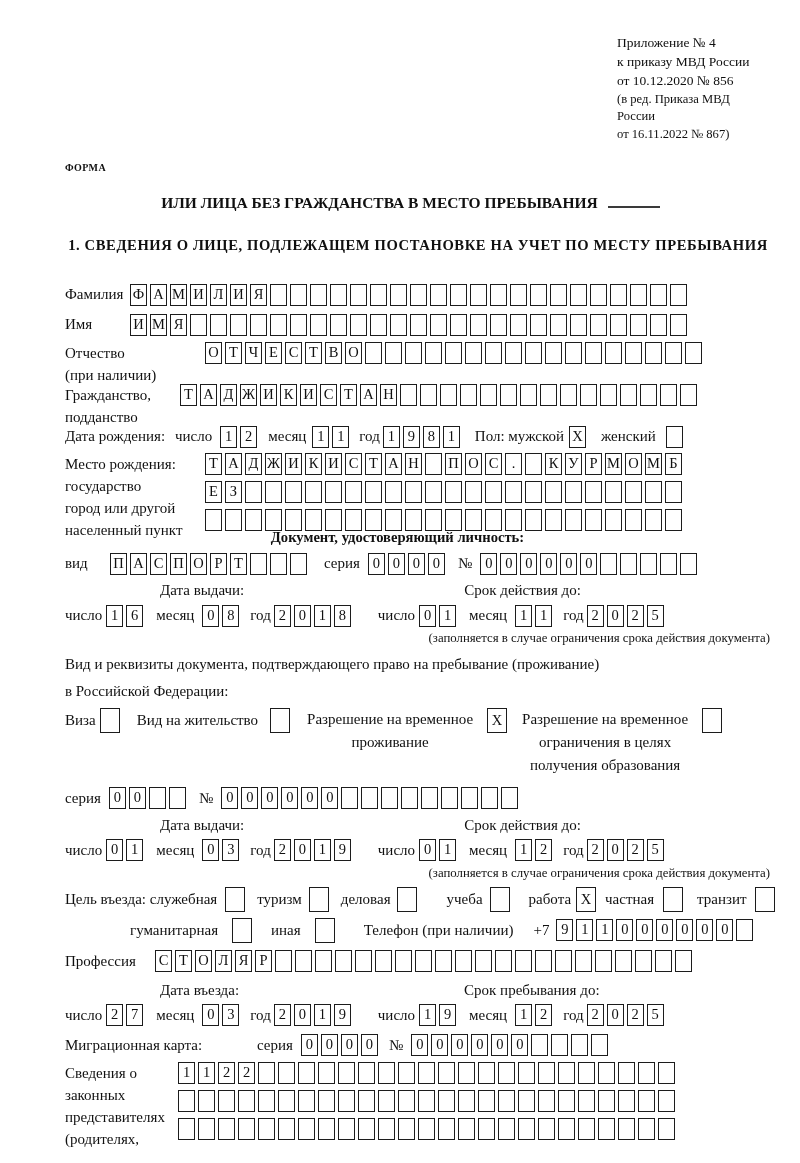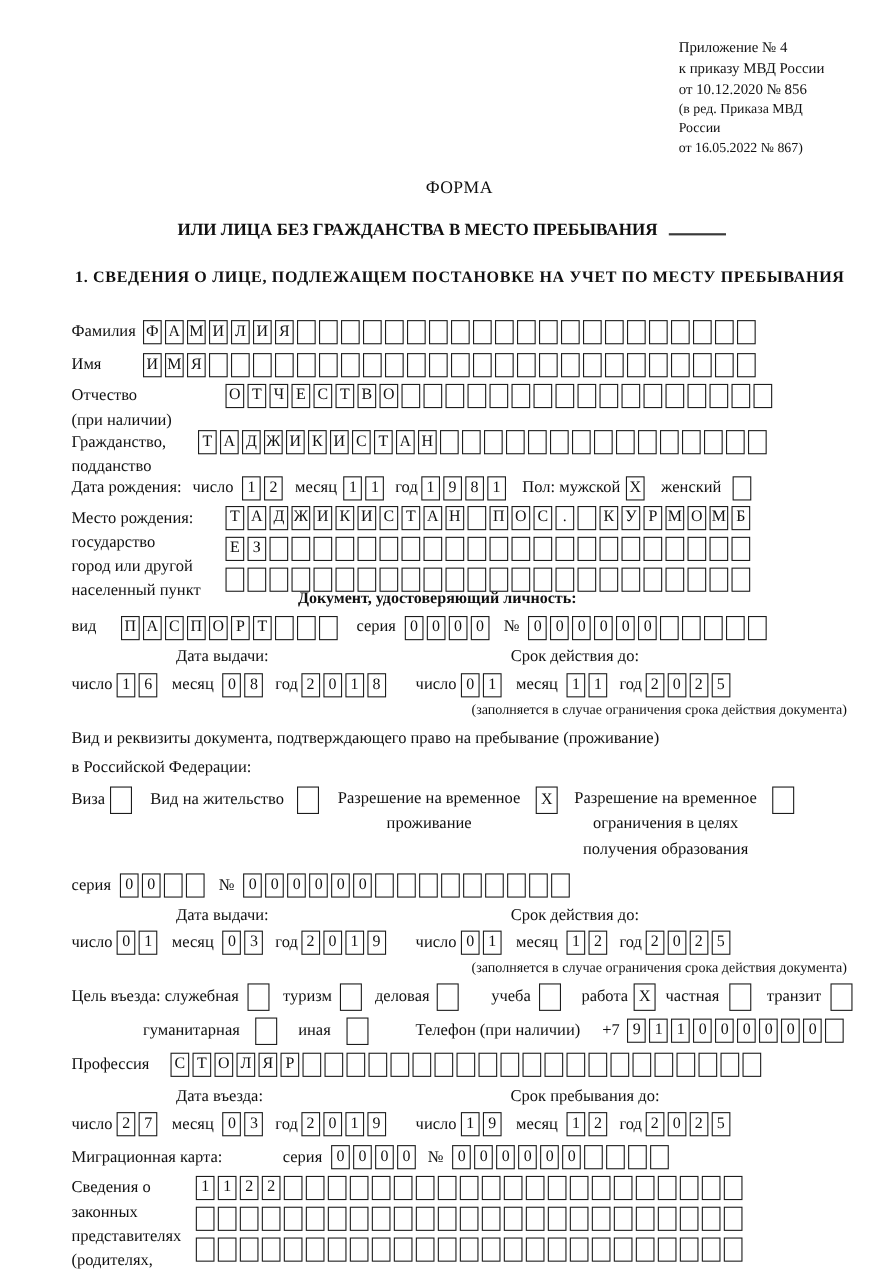--- a/index.html
+++ b/index.html
@@ -5,21 +5,21 @@
   * { box-sizing: border-box; }
   html, body { margin:0; padding:0; }
   body {
     width:800px; min-height:1163px; background:#ffffff; color:#101010;
     font-family:"Liberation Serif","DejaVu Serif",serif; font-size:15px;
   }
   .page { position:relative; width:800px; min-height:1163px; padding:34px 30px 14px 65px; overflow:hidden; }
 
   .appendix { margin-left:552px; font-size:13.5px; line-height:1.4; }
   .appendix .small { font-size:12.6px; }
-  .form-label { text-align:center; font-weight:400; font-size:16px; margin-top:18px; letter-spacing:.4px; }
+  .form-label { text-align:left; font-weight:700; font-size:10px; margin-top:18px; letter-spacing:.4px; }
 
   .title { text-align:center; font-weight:700; font-size:15.5px; margin:18px 0 0 -14px; line-height:1.6; white-space:nowrap; }
   .uline { display:inline-block; width:52px; border-bottom:2.2px solid #3a3a3a; height:13px; margin-left:10px; }
 
   .sec1 { font-weight:700; font-size:14.6px; margin:22px 0 0 -27px; width:760px; text-align:center; white-space:nowrap; letter-spacing:.6px; }
 
   .row { display:flex; align-items:center; margin-top:5px; white-space:nowrap; }
   .row.top { align-items:flex-start; }
   .lbl { flex:none; line-height:25px; }
   .lblcol { flex:none; line-height:22px; }
@@ -41,21 +41,21 @@
 </head>
 <body>
 
 <div class="page">
 
   <div class="appendix">
     <div>Приложение № 4</div>
     <div>к приказу МВД России</div>
     <div>от 10.12.2020 № 856</div>
     <div class="small">(в ред. Приказа МВД России</div>
-    <div class="small">от 16.05.2022 № 867)</div>
+    <div class="small">от 16.11.2022 № 867)</div>
   </div>
 
   <div class="form-label">ФОРМА</div>
 
   <div class="title">
     <div><span>ИЛИ ЛИЦА БЕЗ ГРАЖДАНСТВА В МЕСТО ПРЕБЫВАНИЯ</span><span class="uline"></span></div>
   </div>
 
   <div class="sec1">1. СВЕДЕНИЯ О ЛИЦЕ, ПОДЛЕЖАЩЕМ ПОСТАНОВКЕ НА УЧЕТ ПО МЕСТУ ПРЕБЫВАНИЯ</div>
 
@@ -213,21 +213,21 @@
     <span class="boxes" style="margin-left:9px"><span class="cb big"></span></span>
     <span class="lbl" style="margin-left:11px">транзит</span>
     <span class="boxes" style="margin-left:9px"><span class="cb big"></span></span>
   </div>
 
   <div class="row" style="margin-top:6px">
     <span class="lbl" style="margin-left:65px">гуманитарная</span>
     <span class="boxes" style="margin-left:14px"><span class="cb big"></span></span>
     <span class="lbl" style="margin-left:16px">иная</span>
     <span class="boxes" style="margin-left:14px"><span class="cb big"></span></span>
-    <span class="lbl" style="margin-left:40px">Телефон (при наличии)</span>
+    <span class="lbl" style="margin-left:26px">Телефон (при наличии)</span>
     <span class="lbl" style="margin-left:20px">+7</span>
     <span class="boxes" style="margin-left:7px"><span class="cb">9</span><span class="cb">1</span><span class="cb">1</span><span class="cb">0</span><span class="cb">0</span><span class="cb">0</span><span class="cb">0</span><span class="cb">0</span><span class="cb">0</span><span class="cb"></span></span>
   </div>
 
   <div class="row" style="margin-top:6px">
     <span class="lbl" style="width:90px">Профессия</span>
     <span class="boxes"><span class="cb">С</span><span class="cb">Т</span><span class="cb">О</span><span class="cb">Л</span><span class="cb">Я</span><span class="cb">Р</span><span class="cb"></span><span class="cb"></span><span class="cb"></span><span class="cb"></span><span class="cb"></span><span class="cb"></span><span class="cb"></span><span class="cb"></span><span class="cb"></span><span class="cb"></span><span class="cb"></span><span class="cb"></span><span class="cb"></span><span class="cb"></span><span class="cb"></span><span class="cb"></span><span class="cb"></span><span class="cb"></span><span class="cb"></span><span class="cb"></span><span class="cb"></span></span>
   </div>
 
   <div class="row" style="margin-top:4px">

